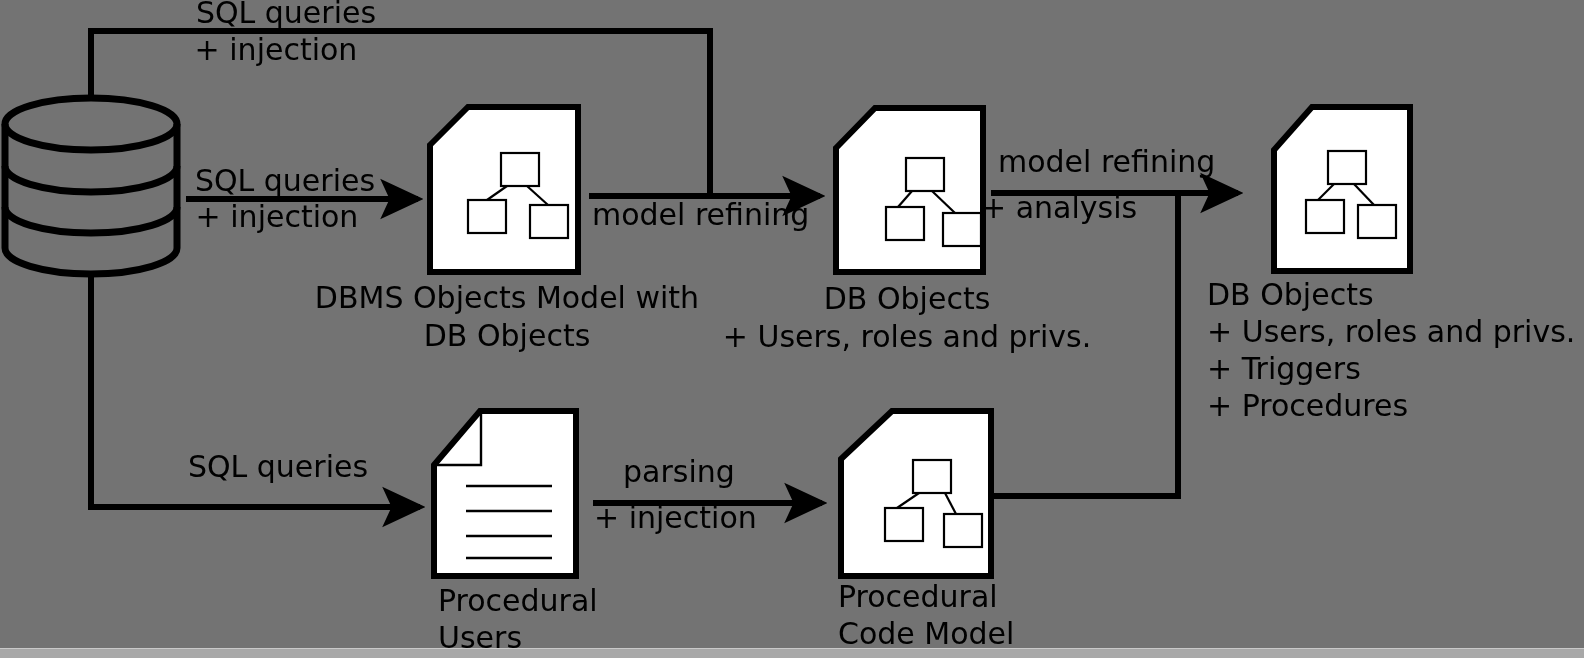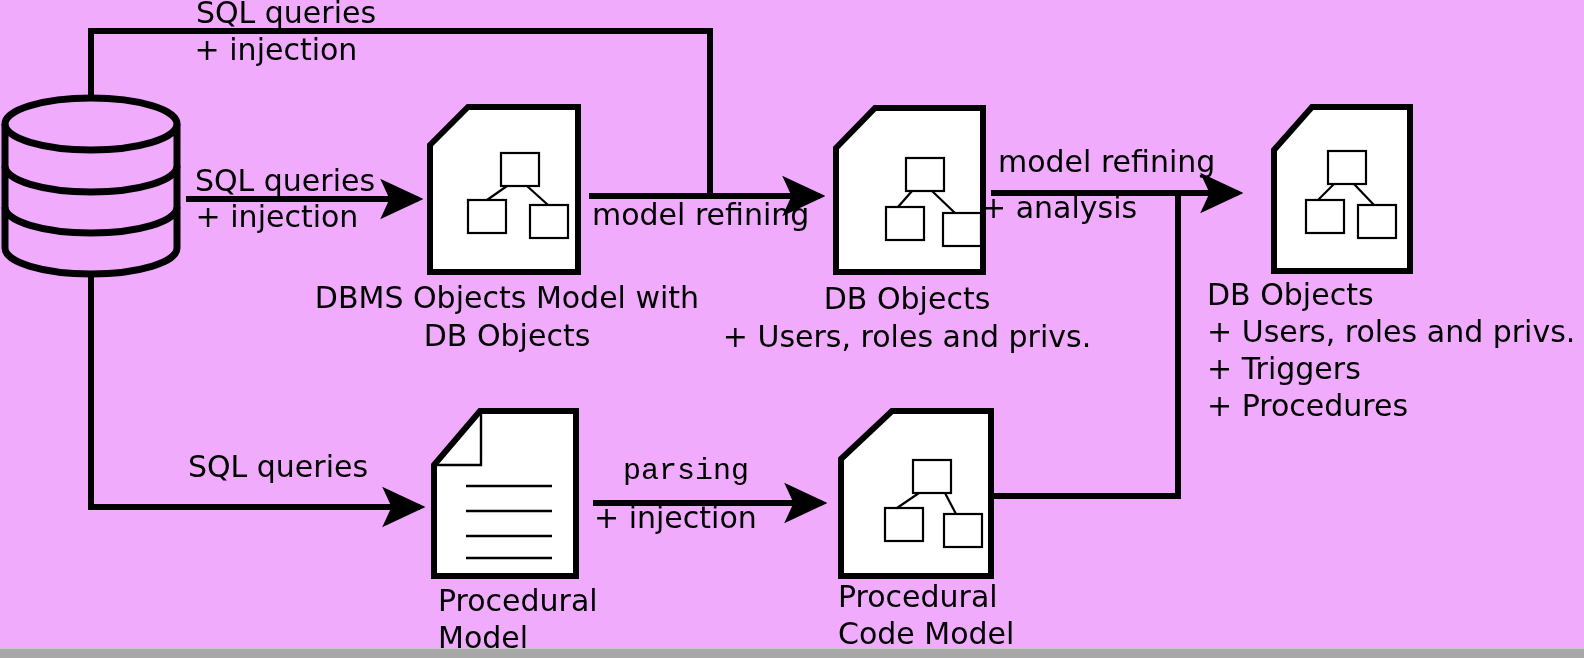--- a/index.html
+++ b/index.html
@@ -7,21 +7,21 @@
     padding: 0;
     background: #ffffff;
   }
   body {
     font-family: "DejaVu Sans", sans-serif;
   }
   #figure {
     position: relative;
     width: 1584px;
     height: 658px;
-    background: #f0abfc;
+    background: #737373;
     overflow: hidden;
   }
   #figure svg {
     position: absolute;
     top: 0;
     left: 0;
   }
   .lbl {
     position: absolute;
     font-family: "DejaVu Sans", sans-serif;
@@ -141,35 +141,35 @@
   <div class="lbl lbl-center f30" style="left:285px; top:164px;">SQL queries</div>
   <div class="lbl lbl-center f30" style="left:277px; top:200px;">+ injection</div>
 
   <div class="lbl lbl-left f30" style="left:592px; top:198px;">model refining</div>
 
   <div class="lbl lbl-left f30" style="left:998px; top:145px;">model refining</div>
   <div class="lbl lbl-left f30" style="left:981px; top:191px;">+ analysis</div>
 
   <div class="lbl lbl-center f30" style="left:278px; top:450px;">SQL queries</div>
 
-  <div class="lbl lbl-left f30" style="left:623px; top:455px;font-family:Liberation Mono, monospace;">parsing</div>
+  <div class="lbl lbl-left f30" style="left:623px; top:455px;">parsing</div>
   <div class="lbl lbl-left f30" style="left:594px; top:501px;">+ injection</div>
 
   <div class="lbl lbl-center f30" style="left:507px; top:281px;">DBMS Objects Model with</div>
   <div class="lbl lbl-center f30" style="left:507px; top:319px;">DB Objects</div>
 
   <div class="lbl lbl-center f30" style="left:907px; top:282px;">DB Objects</div>
   <div class="lbl lbl-center f30" style="left:907px; top:320px;">+ Users, roles and privs.</div>
 
   <div class="lbl lbl-left f30" style="left:1207px; top:278px;">DB Objects</div>
   <div class="lbl lbl-left f30" style="left:1207px; top:315px;">+ Users, roles and privs.</div>
   <div class="lbl lbl-left f30" style="left:1207px; top:352px;">+ Triggers</div>
   <div class="lbl lbl-left f30" style="left:1207px; top:389px;">+ Procedures</div>
 
   <div class="lbl lbl-left f30" style="left:438px; top:584px;">Procedural</div>
-  <div class="lbl lbl-left f30" style="left:438px; top:621px;">Model</div>
+  <div class="lbl lbl-left f30" style="left:438px; top:621px;">Users</div>
 
   <div class="lbl lbl-left f30" style="left:838px; top:580px;">Procedural</div>
   <div class="lbl lbl-left f30" style="left:838px; top:617px;">Code Model</div>
 
   <div class="bottom-bar"></div>
 
 </div>
 
 </body></html>

